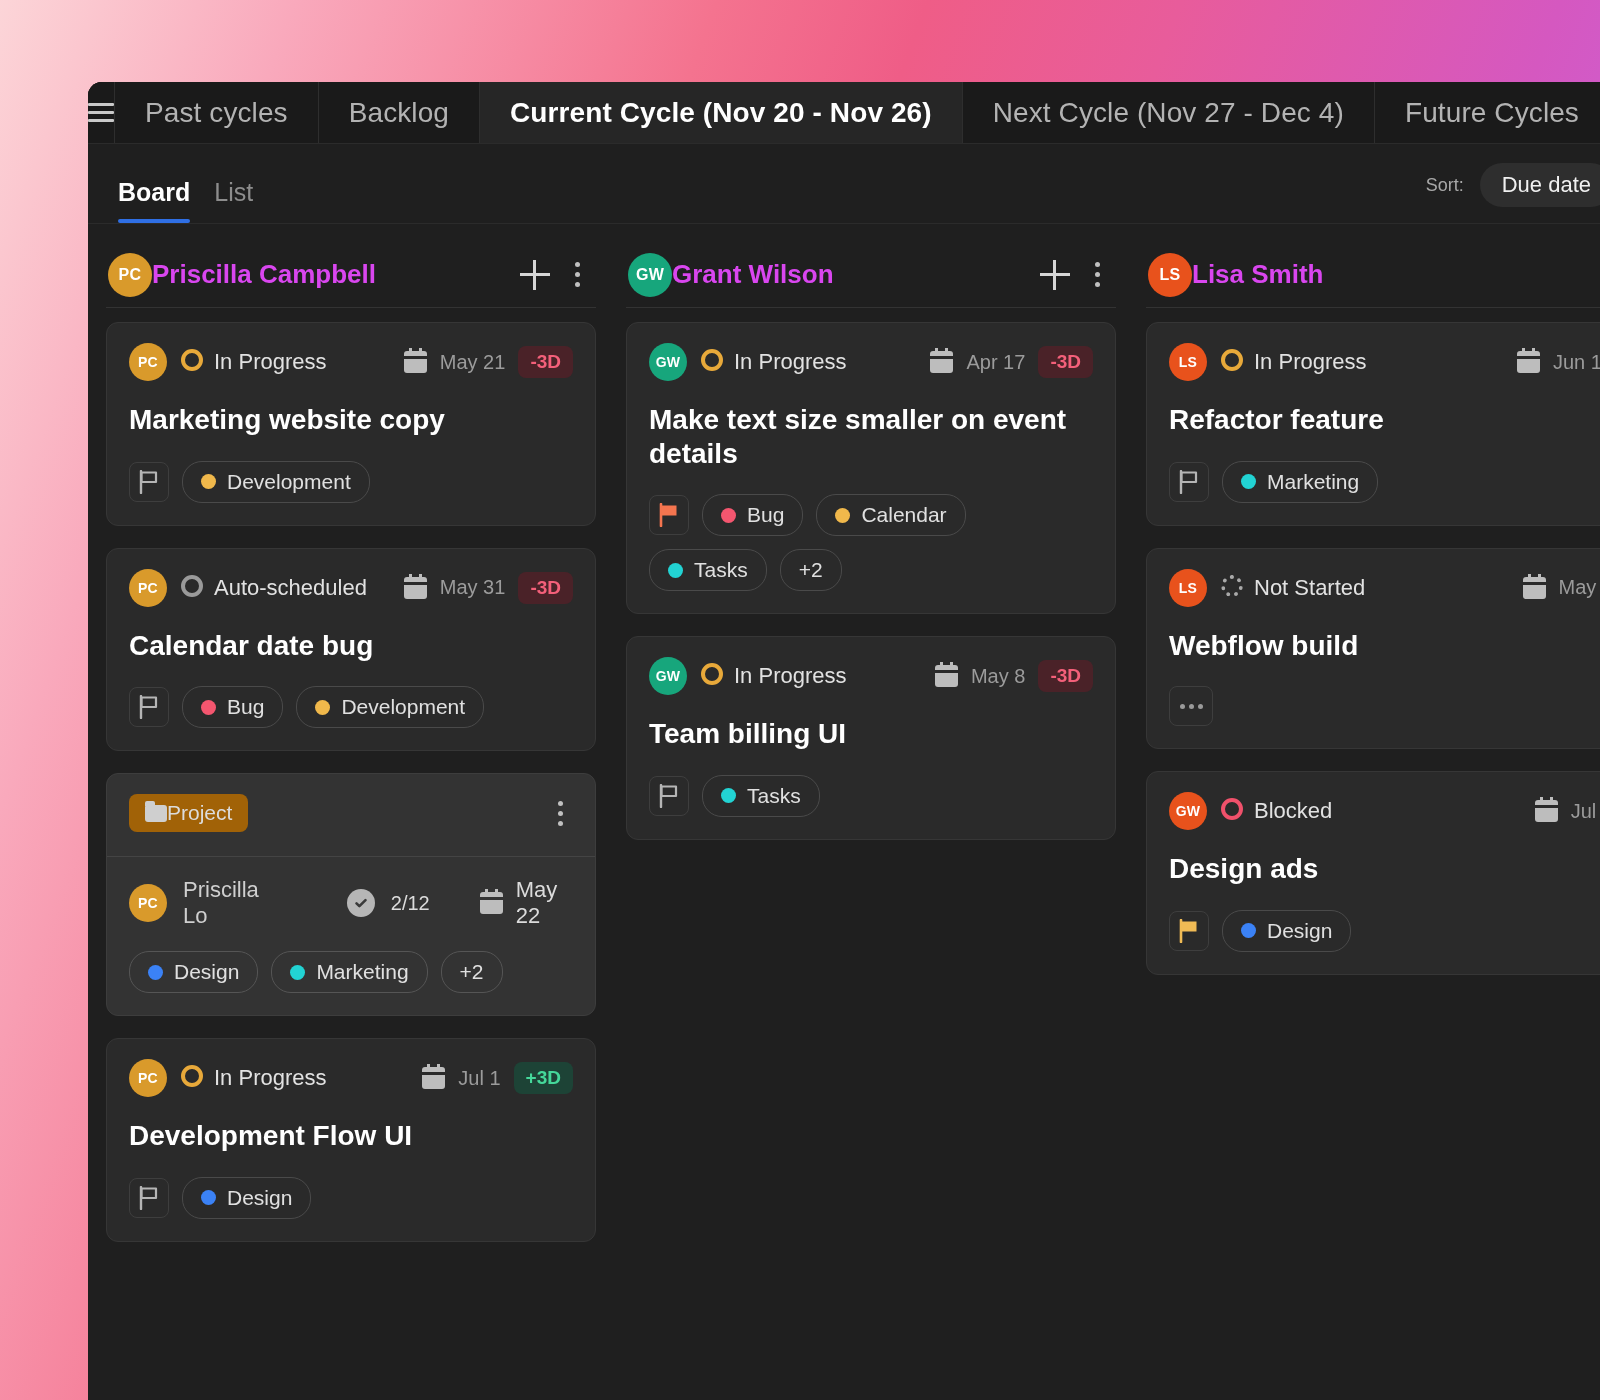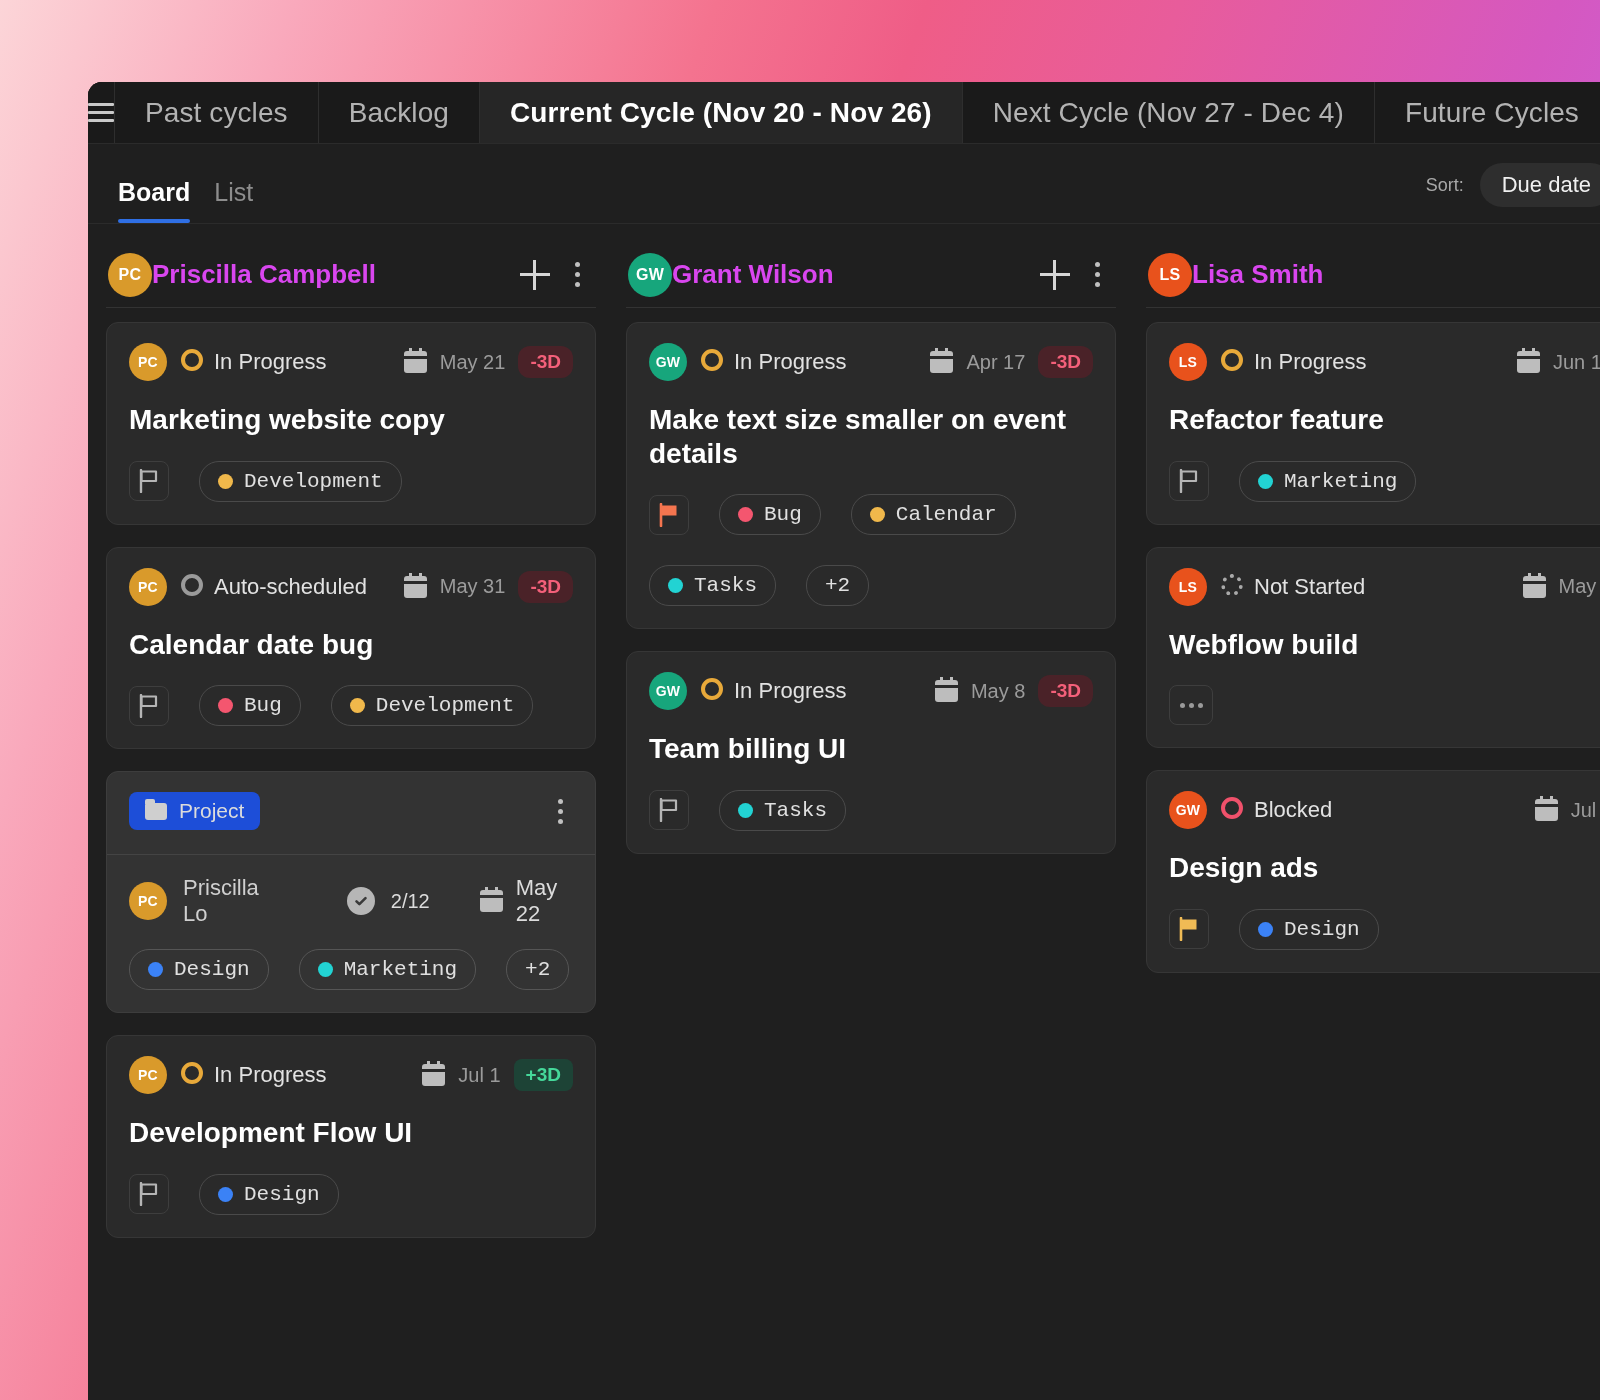--- a/index.html
+++ b/index.html
@@ -220,32 +220,32 @@
   .cal::after {
     content: ""; position: absolute; left: 5px; top: -3px;
     width: 3px; height: 5px; background: #bdbdbd;
     box-shadow: 10px 0 0 0 #bdbdbd;
   }
   .date { font-size: 20px; color: #9b9b9b; }
   .delta {
     font-size: 19px; font-weight: bold;
     padding: 5px 12px; border-radius: 8px;
   }
-  .delta.neg { background: #4a2228; color: #f4607a; border-radius: 12px; }
+  .delta.neg { background: #4a2228; color: #f4607a; }
   .delta.pos { background: #1d4336; color: #45d89a; }
 
   .card-title {
     font-size: 28px;
     color: #ffffff;
     font-weight: bold;
     margin-bottom: 24px;
     line-height: 1.2;
   }
 
-  .tagrow { display: flex; align-items: center; gap: 30px; flex-wrap: wrap; font-family: Liberation Mono, monospace; }
+  .tagrow { display: flex; align-items: center; gap: 13px; flex-wrap: wrap; }
   .flagbox {
     width: 40px; height: 40px;
     border: 1px solid #3e3e3e;
     border-radius: 8px;
     display: flex; align-items: center; justify-content: center;
     flex: 0 0 auto;
   }
   .flagbox svg { display: block; }
   .tag {
     display: flex; align-items: center; gap: 11px;
@@ -275,22 +275,22 @@
   
   .card.project {
     background: #333333;
     border-color: #3d3d3d;
     padding: 0;
     overflow: hidden;
   }
   .proj-head { padding: 20px 22px 24px 22px; }
   .proj-head-row { display: flex; align-items: center; }
   .proj-chip {
-    display: flex; align-items: center; gap: 12px;
-    background: #1d4ed8;
+    display: flex; align-items: center; 
+    background: #a16207;
     border-radius: 8px;
     padding: 7px 16px;
     font-size: 21px;
     color: #dcdcdc;
   }
   .folder {
     width: 22px; height: 17px; background: #cfcfcf;
     border-radius: 2px 3px 3px 3px; position: relative; flex: 0 0 auto;
   }
   .folder::before {

